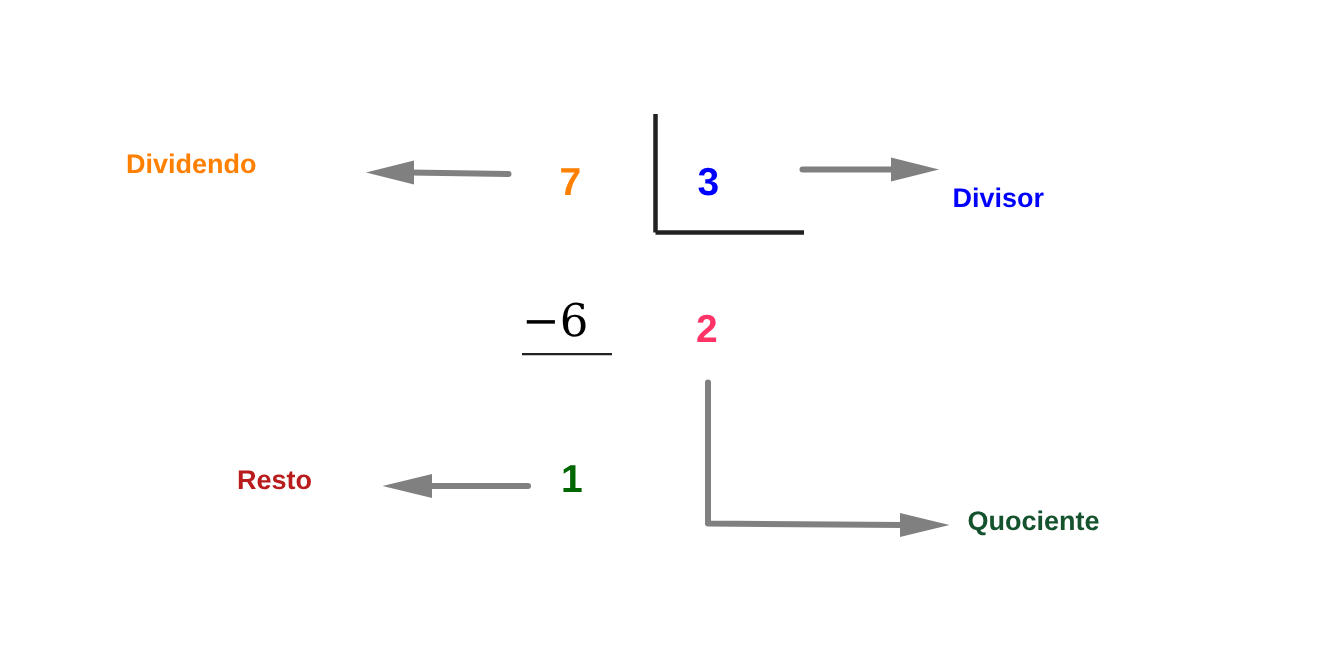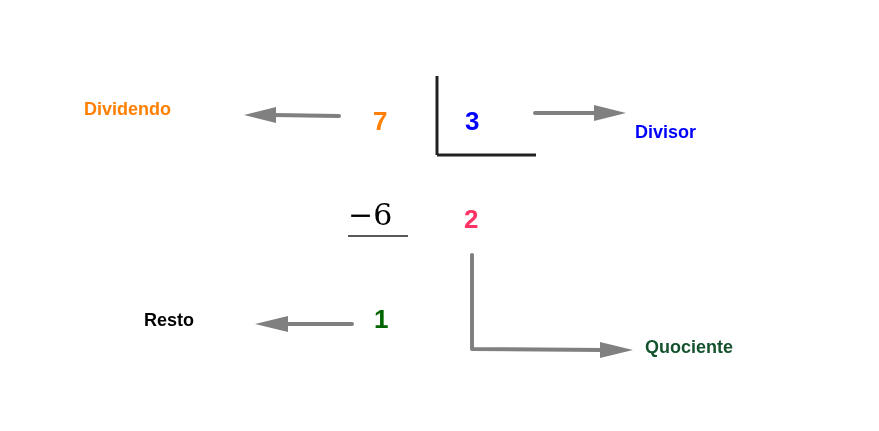--- a/index.html
+++ b/index.html
@@ -45,16 +45,16 @@
 
 <span class="lbl" style="left:84px; top:100px; color:#ff7f00;">Dividendo</span>
 <span class="num" style="left:373px; top:108px; color:#ff7f00;">7</span>
 
 <span class="num" style="left:465px; top:108px; color:#0000ff;">3</span>
 <span class="lbl" style="left:635px; top:104px; color:#0000ff;margin-top:19px;">Divisor</span>
 
 <span class="minus6" style="left:348px; top:200px;">−6</span>
 <span class="num" style="left:464px; top:206px; color:#ff3366;">2</span>
 
-<span class="lbl" style="left:144px; top:311px; color:#000000;text-align:right;">Resto</span>
+<span class="lbl" style="left:158px; top:311px; color:#b91c1c;text-align:right;">Resto</span>
 <span class="num" style="left:374px; top:306px; color:#006600;">1</span>
 
 <span class="lbl" style="left:645px; top:338px; color:#14532d;">Quociente</span>
 
 </body></html>

